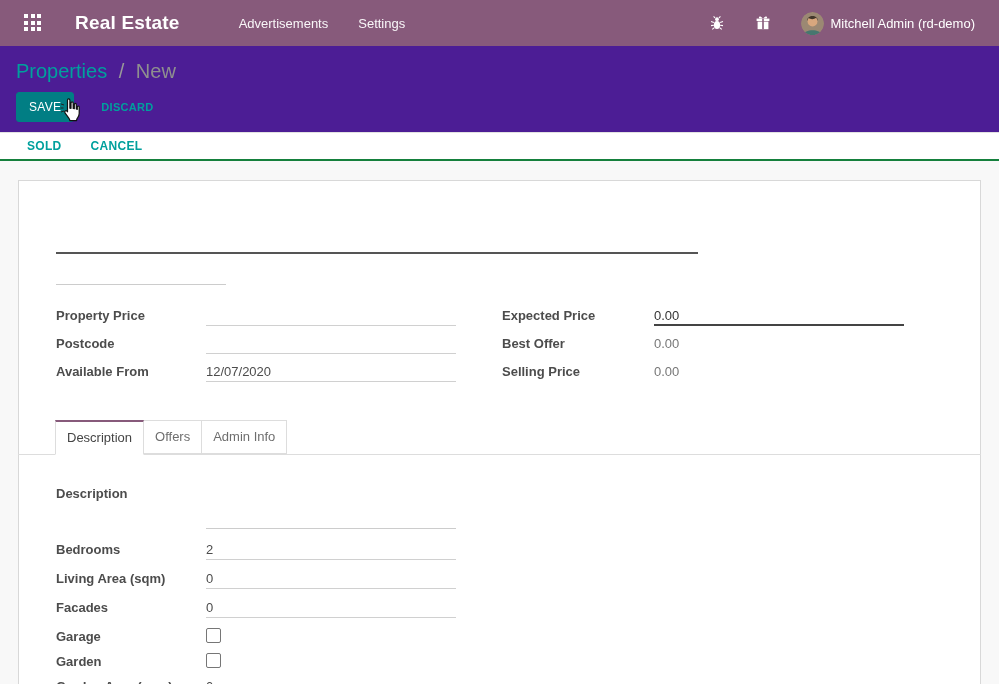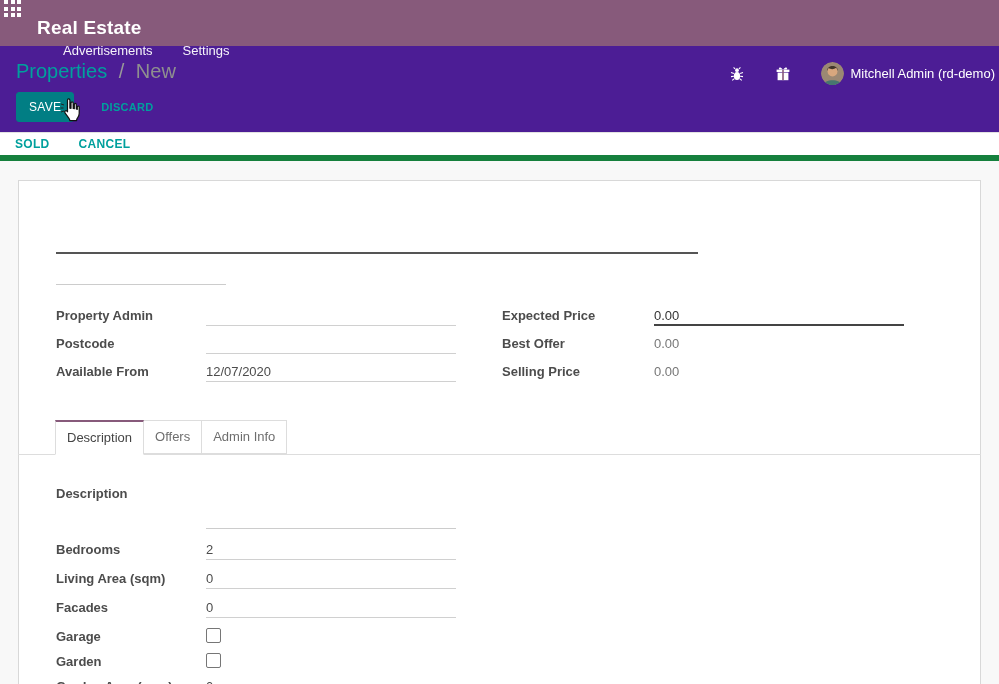--- a/index.html
+++ b/index.html
@@ -1,22 +1,22 @@
 <!DOCTYPE html>
 <html><head>
 <meta charset="utf-8">
 <style>
   * { margin:0; padding:0; box-sizing:border-box; }
   html,body { width:999px; height:684px; overflow:hidden; background:#fff;
     font-family:"Liberation Sans", sans-serif; }
   .screen { position:relative; width:999px; height:684px; overflow:hidden; }
 
   
-  .topbar { height:46px; background:#875A7B; display:flex; 
-    padding:0 4px; color:#fff;flex-direction:column; }
+  .topbar { height:46px; background:#875A7B; display:flex; align-items:center;
+    padding:0 24px; color:#fff; }
   .apps-icon { width:18px; height:18px; display:grid;
     grid-template-columns:repeat(3,4px); grid-template-rows:repeat(3,4px);
     gap:2.5px; cursor:pointer; }
   .apps-icon span { background:#fff; width:4px; height:4px; }
   .app-name { font-size:19px; font-weight:bold; margin-left:33px; letter-spacing:.2px; }
   .top-menu { display:flex; margin-left:57px; gap:26px; font-size:13px; }
   .top-menu .menu-item { color:rgba(255,255,255,.95); cursor:pointer; padding:4px 2px; }
   .top-right { margin-left:auto; display:flex; align-items:center; }
   .top-icon { width:16px; height:16px; margin-left:30px; cursor:pointer; display:block; }
   .avatar { width:23px; height:23px; border-radius:50%; overflow:hidden; margin-left:30px; }
@@ -30,21 +30,21 @@
   .breadcrumb .bc-current { color:#8f8f8f; }
   .cp-buttons { margin-top:9px; display:flex; align-items:center; }
   .btn-save { background:#017E84; color:#fff; border:1px solid #017E84; font-size:12px;
     font-weight:normal; padding:7px 12px; border-radius:3px; cursor:pointer; letter-spacing:.3px;
     font-family:"Liberation Sans", sans-serif; }
   .btn-discard { background:none; border:none; color:#00A09D; font-size:11px; font-weight:bold;
     margin-left:27px; cursor:pointer; letter-spacing:.3px; font-family:"Liberation Sans", sans-serif; }
 
   
   .statusbar { background:#fff; height:28px; display:flex; align-items:center;
-    padding-left:15px; gap:29px; border-bottom:6px solid #15803d; }
+    padding-left:27px; gap:29px; border-bottom:2px solid #15803d; }
   .status-btn { background:none; border:none; color:#00A09D; font-size:12px; font-weight:bold;
     cursor:pointer; letter-spacing:.3px; font-family:"Liberation Sans", sans-serif; }
 
   
   .content { background:#f8f8f8; height:523px; padding-top:19px; }
   .sheet { margin:0 18px; background:#fff; border:1px solid #d8d8d8; height:560px;
     padding:27px 37px 0 37px; position:relative; }
 
   .title-field { width:642px; height:46px; border-bottom:2px solid #555; position:relative; cursor:text; }
 
@@ -158,21 +158,21 @@
   <div class="content">
     <div class="sheet">
 
       <div class="title-field"></div>
 
       <div class="tags-field"></div>
 
       <div class="main-group">
         <div class="col-left">
           <div class="field-row">
-            <div class="field-label">Property Admin</div>
+            <div class="field-label">Property Price</div>
             <div class="field-input has-caret"></div>
           </div>
           <div class="field-row">
             <div class="field-label">Postcode</div>
             <div class="field-input"></div>
           </div>
           <div class="field-row">
             <div class="field-label">Available From</div>
             <div class="field-input has-caret">12/07/2020</div>
           </div>

